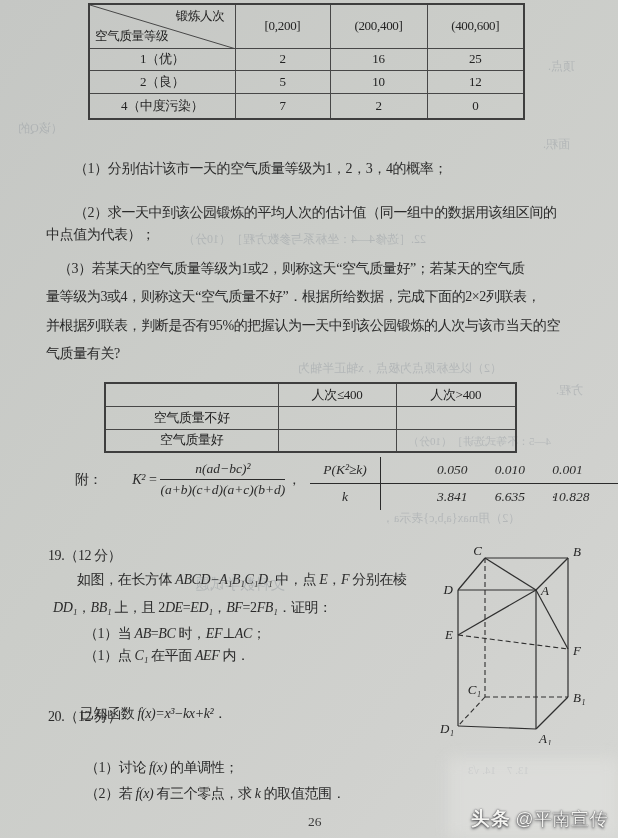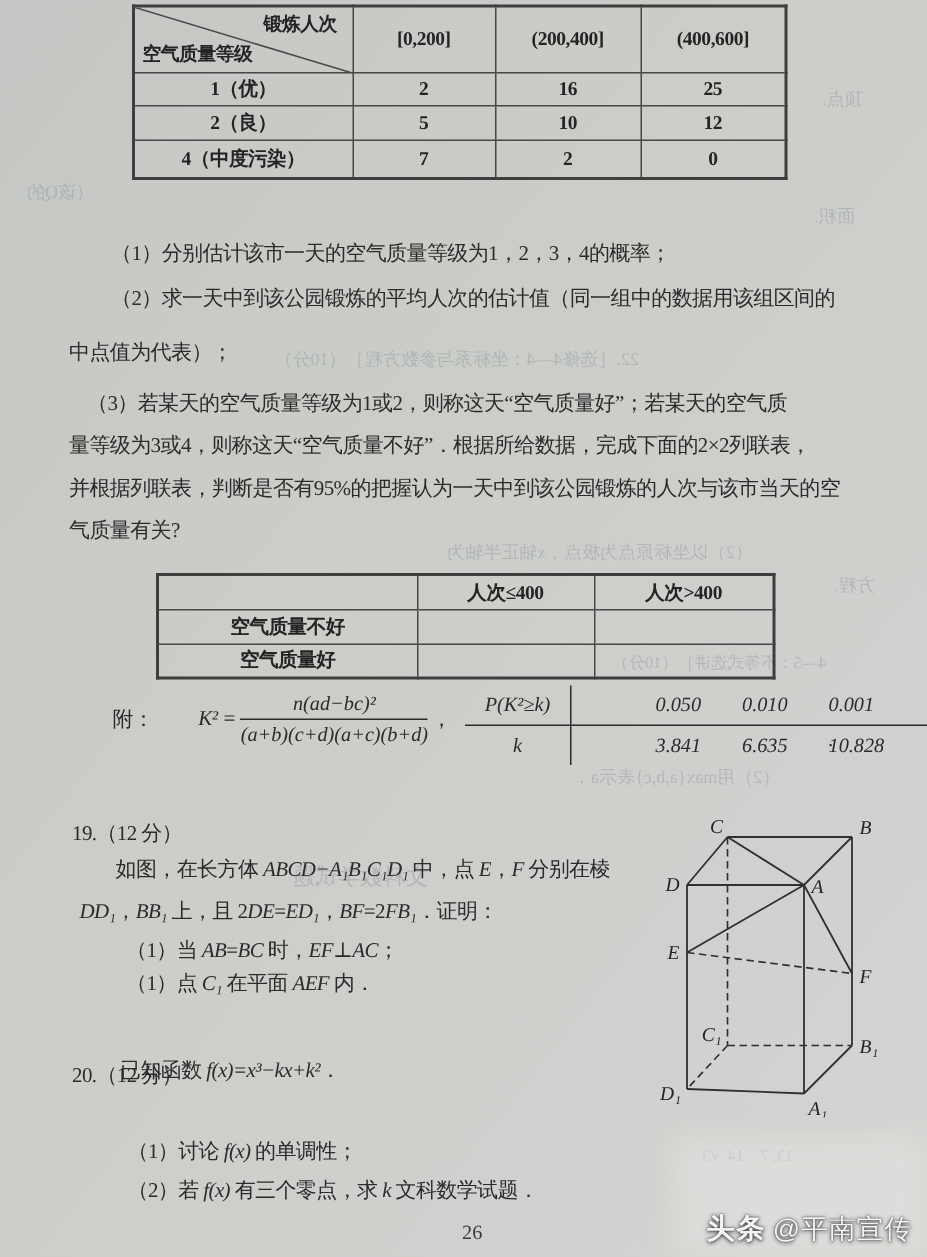--- a/index.html
+++ b/index.html
@@ -7,21 +7,21 @@
     position:relative;width:618px;height:838px;overflow:hidden;
     background:linear-gradient(128deg,#c5c7c4 0%,#cbcdc9 40%,#d0d1ce 75%,#d5d6d3 100%);
     font-family:"Liberation Serif","DejaVu Serif",serif;
     color:#2b2b2b;
   }
   .abs{position:absolute;}
   .txt{font-size:14px;letter-spacing:-0.4px;white-space:nowrap;color:#2b2b2b;}
   .i{font-style:italic;}
   .rich span:nth-child(even){font-style:italic;}
   
-  table.sheet{border-collapse:collapse;table-layout:fixed;font-weight:bold;}
+  table.sheet{border-collapse:collapse;table-layout:fixed;}
   table.sheet td{border:1px solid #474747;text-align:center;vertical-align:middle;
     font-size:13px;letter-spacing:-0.3px;padding:0;color:#242424;}
   table.sheet{border:2px solid #3e3e3e;}
   .num-cell{font-size:13.5px;}
   .diag{position:relative;}
   .diag svg{position:absolute;left:0;top:0;}
   .diag .d-top{position:absolute;top:3px;right:10px;font-size:12.5px;}
   .diag .d-bot{position:absolute;bottom:3px;left:5px;font-size:12.5px;}
   
   .frac{display:inline-flex;flex-direction:column;text-align:center;font-size:13.5px;}
@@ -98,21 +98,21 @@
     <tr style="height:26px">
       <td>4（中度污染）</td>
       <td class="num-cell">7</td>
       <td class="num-cell">2</td>
       <td class="num-cell">0</td>
     </tr>
   </tbody>
     </table>
 
   <div class="txt abs" style="left:74px;top:160px">（1）分别估计该市一天的空气质量等级为1，2，3，4的概率；</div>
-  <div class="txt abs" style="left:74px;top:190px">（2）求一天中到该公园锻炼的平均人次的估计值（同一组中的数据用该组区间的</div>
+  <div class="txt abs" style="left:74px;top:204px">（2）求一天中到该公园锻炼的平均人次的估计值（同一组中的数据用该组区间的</div>
   <div class="txt abs" style="left:46px;top:226px">中点值为代表）；</div>
   <div class="txt abs" style="left:58px;top:260px">（3）若某天的空气质量等级为1或2，则称这天“空气质量好”；若某天的空气质</div>
   <div class="txt abs" style="left:46px;top:288px">量等级为3或4，则称这天“空气质量不好”．根据所给数据，完成下面的2×2列联表，</div>
   <div class="txt abs" style="left:46px;top:317px">并根据列联表，判断是否有95%的把握认为一天中到该公园锻炼的人次与该市当天的空</div>
   <div class="txt abs" style="left:46px;top:345px">气质量有关?</div>
 
   <table class="sheet abs" style="left:104px;top:382px;width:411px">
     <colgroup>
         <col style="width:173px">
         <col style="width:118px">
@@ -212,21 +212,21 @@
   </svg>
 
   <div class="txt abs" style="left:48px;top:708px">20.（12 分）</div>
   <div class="txt rich abs" style="left:80px;top:705px">
     <span>已知函数 </span><span>f(x)=x³−kx+k²</span><span>．</span>
   </div>
   <div class="txt rich abs" style="left:85px;top:759px">
     <span>（1）讨论 </span><span>f(x)</span><span> 的单调性；</span>
   </div>
   <div class="txt rich abs" style="left:85px;top:785px">
-    <span>（2）若 </span><span>f(x)</span><span> 有三个零点，求 </span><span>k</span><span> 文科数学试题．</span>
+    <span>（2）若 </span><span>f(x)</span><span> 有三个零点，求 </span><span>k</span><span> 的取值范围．</span>
   </div>
 
   <div id="corner-light" class="abs"></div>
   <div id="page-num" class="abs" style="left:308px;top:814px">26</div>
   <div id="watermark" class="abs">
     <span class="wb">头条</span>
     <span class="wr">@平南宣传</span>
   </div>
 
 </div>

